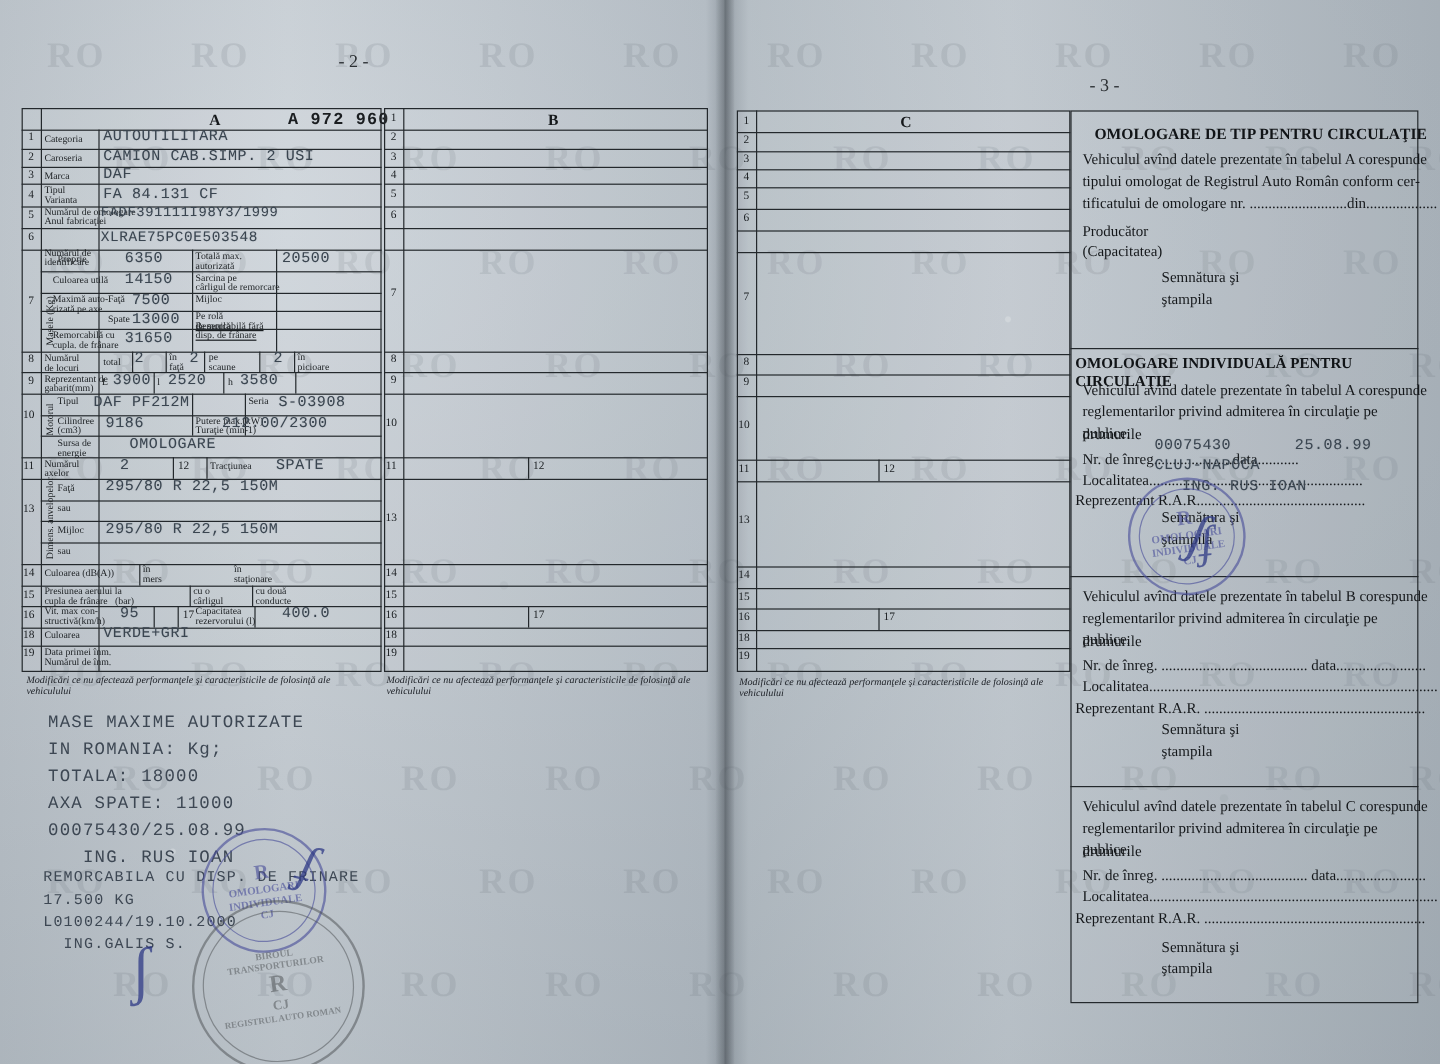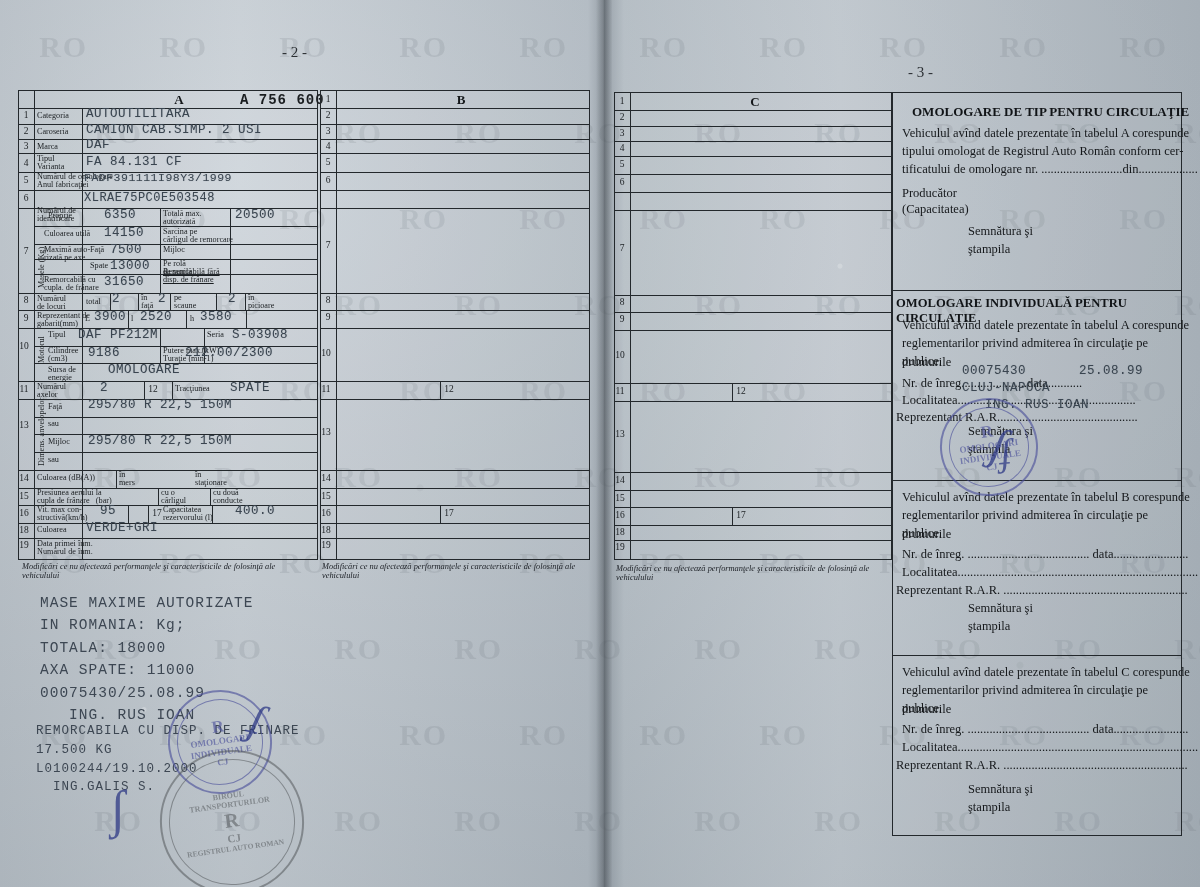--- a/index.html
+++ b/index.html
@@ -286,21 +286,21 @@
   <div class="cellline vline" style="left:172px;top:381px;height:18px;"></div>
 
   <div class="cellline vline" style="left:116px;top:470px;height:18px;"></div>
   <div class="cellline vline" style="left:158px;top:488px;height:17px;"></div>
   <div class="cellline vline" style="left:210px;top:488px;height:17px;"></div>
   <div class="cellline vline" style="left:128px;top:505px;height:18px;"></div>
   <div class="cellline vline" style="left:148px;top:505px;height:18px;"></div>
   <div class="cellline vline" style="left:212px;top:505px;height:18px;"></div>
 </div>
 
-<div class="serial" style="left:240px;top:92px;">A 756 600</div>
+<div class="serial" style="left:240px;top:92px;">A 972 960</div>
 
 <div class="rn" style="left:19px;top:110px;">1</div>
 <div class="rn" style="left:19px;top:126px;">2</div>
 <div class="rn" style="left:19px;top:141px;">3</div>
 <div class="rn" style="left:19px;top:158px;">4</div>
 <div class="rn" style="left:19px;top:175px;">5</div>
 <div class="rn" style="left:19px;top:193px;">6</div>
 <div class="rn" style="left:19px;top:246px;">7</div>
 <div class="rn" style="left:19px;top:295px;">8</div>
 <div class="rn" style="left:19px;top:313px;">9</div>

